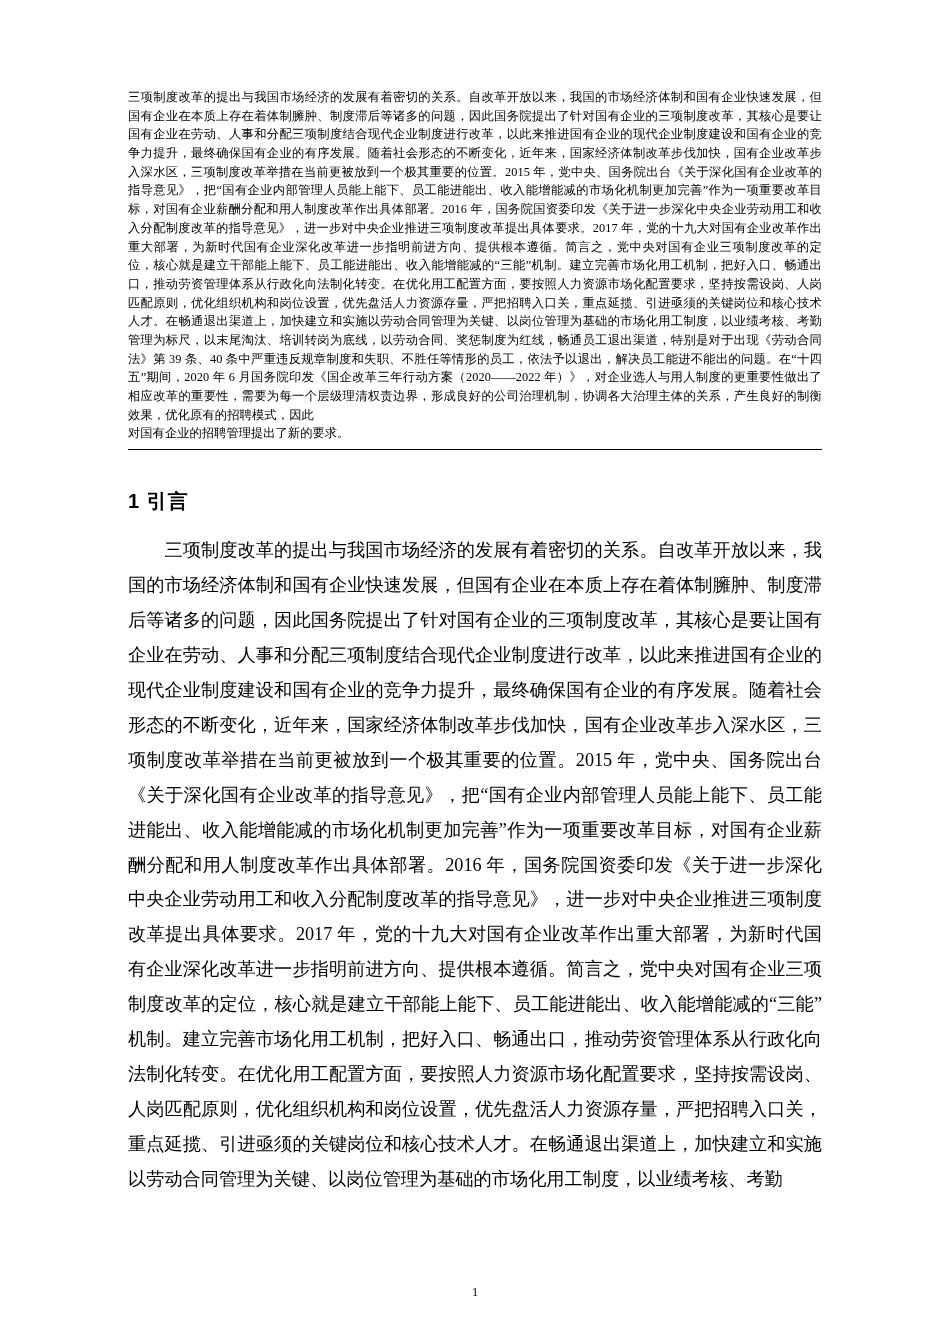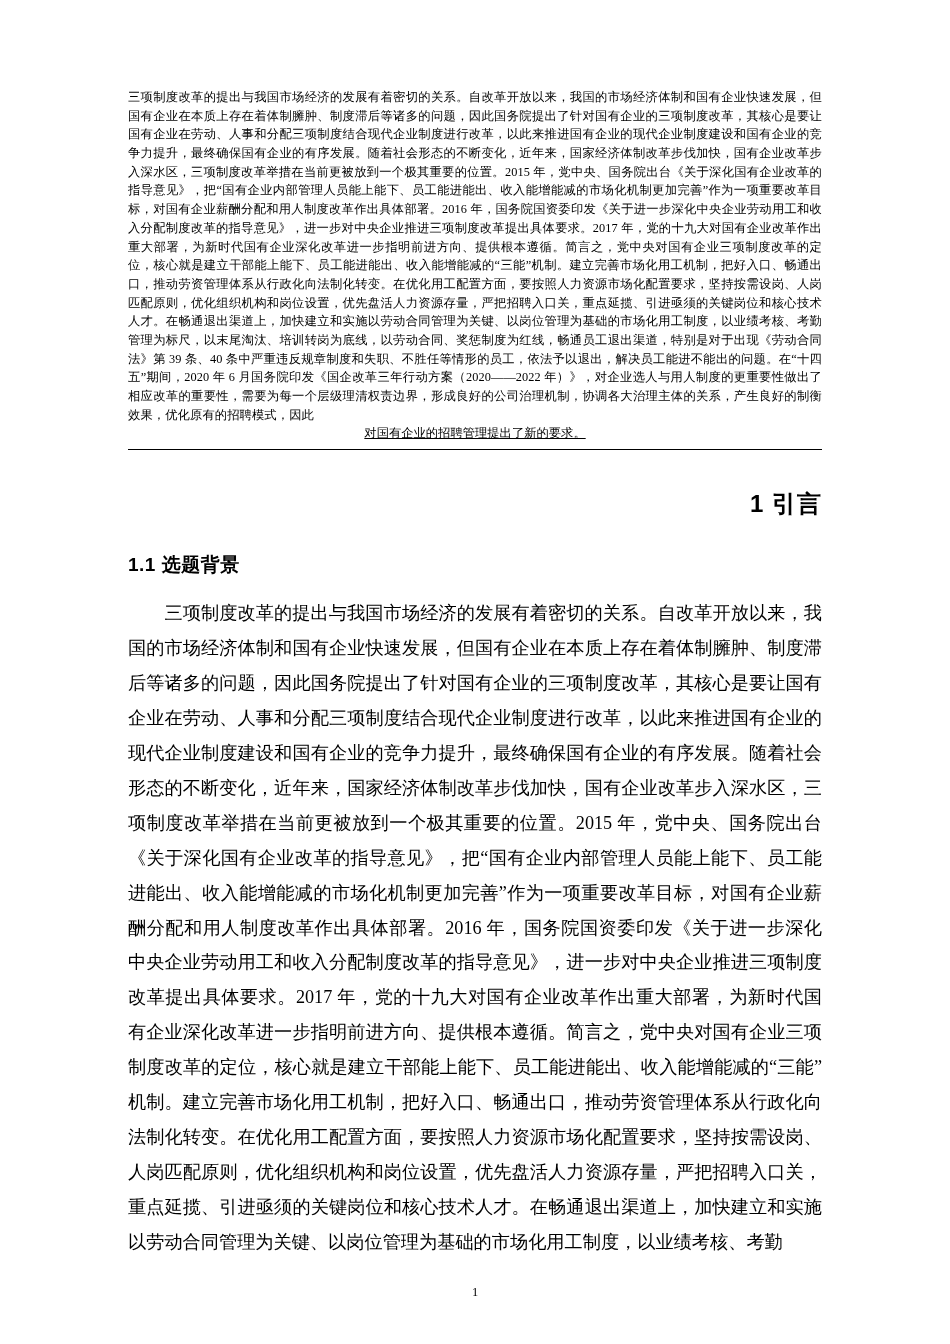--- a/index.html
+++ b/index.html
@@ -35,32 +35,29 @@
     line-height: 1.52;
     text-align: justify;
     text-justify: inter-ideograph;
     text-indent: 0;
     margin: 0;
     letter-spacing: 0.1px;
   }
   .abstract-tail {
     font-size: 12.3px;
     line-height: 1.52;
-    text-align: center;
     margin: 0;
-    text-decoration: underline;
   }
   
   h1.doc-h1 {
     font-family: "Liberation Sans", "DejaVu Sans", sans-serif;
-    font-size: 24px;
+    font-size: 20px;
     font-weight: 700;
     margin: 38px 0 0 0;
     letter-spacing: 1px;
-    text-align: right;
   }
   h2.doc-h2 {
     font-family: "Liberation Sans", "DejaVu Sans", sans-serif;
     font-size: 19px;
     font-weight: 700;
     margin: 32px 0 0 0;
     letter-spacing: 0.5px;
   }
   
   .body-para {
@@ -87,19 +84,18 @@
 
 <div class="page">
 
   <div class="abstract-block">
     <p class="abstract-para">三项制度改革的提出与我国市场经济的发展有着密切的关系。自改革开放以来，我国的市场经济体制和国有企业快速发展，但国有企业在本质上存在着体制臃肿、制度滞后等诸多的问题，因此国务院提出了针对国有企业的三项制度改革，其核心是要让国有企业在劳动、人事和分配三项制度结合现代企业制度进行改革，以此来推进国有企业的现代企业制度建设和国有企业的竞争力提升，最终确保国有企业的有序发展。随着社会形态的不断变化，近年来，国家经济体制改革步伐加快，国有企业改革步入深水区，三项制度改革举措在当前更被放到一个极其重要的位置。2015 年，党中央、国务院出台《关于深化国有企业改革的指导意见》，把“国有企业内部管理人员能上能下、员工能进能出、收入能增能减的市场化机制更加完善”作为一项重要改革目标，对国有企业薪酬分配和用人制度改革作出具体部署。2016 年，国务院国资委印发《关于进一步深化中央企业劳动用工和收入分配制度改革的指导意见》，进一步对中央企业推进三项制度改革提出具体要求。2017 年，党的十九大对国有企业改革作出重大部署，为新时代国有企业深化改革进一步指明前进方向、提供根本遵循。简言之，党中央对国有企业三项制度改革的定位，核心就是建立干部能上能下、员工能进能出、收入能增能减的“三能”机制。建立完善市场化用工机制，把好入口、畅通出口，推动劳资管理体系从行政化向法制化转变。在优化用工配置方面，要按照人力资源市场化配置要求，坚持按需设岗、人岗匹配原则，优化组织机构和岗位设置，优先盘活人力资源存量，严把招聘入口关，重点延揽、引进亟须的关键岗位和核心技术人才。在畅通退出渠道上，加快建立和实施以劳动合同管理为关键、以岗位管理为基础的市场化用工制度，以业绩考核、考勤管理为标尺，以末尾淘汰、培训转岗为底线，以劳动合同、奖惩制度为红线，畅通员工退出渠道，特别是对于出现《劳动合同法》第 39 条、40 条中严重违反规章制度和失职、不胜任等情形的员工，依法予以退出，解决员工能进不能出的问题。在“十四五”期间，2020 年 6 月国务院印发《国企改革三年行动方案（2020——2022 年）》，对企业选人与用人制度的更重要性做出了相应改革的重要性，需要为每一个层级理清权责边界，形成良好的公司治理机制，协调各大治理主体的关系，产生良好的制衡效果，优化原有的招聘模式，因此</p>
     <p class="abstract-tail">对国有企业的招聘管理提出了新的要求。</p>
   </div>
 
   <h1 class="doc-h1">1 引言</h1>
 
-  <h2 class="doc-h2">1.1 选题背景</h2>
 
   <p class="body-para">三项制度改革的提出与我国市场经济的发展有着密切的关系。自改革开放以来，我国的市场经济体制和国有企业快速发展，但国有企业在本质上存在着体制臃肿、制度滞后等诸多的问题，因此国务院提出了针对国有企业的三项制度改革，其核心是要让国有企业在劳动、人事和分配三项制度结合现代企业制度进行改革，以此来推进国有企业的现代企业制度建设和国有企业的竞争力提升，最终确保国有企业的有序发展。随着社会形态的不断变化，近年来，国家经济体制改革步伐加快，国有企业改革步入深水区，三项制度改革举措在当前更被放到一个极其重要的位置。2015 年，党中央、国务院出台《关于深化国有企业改革的指导意见》，把“国有企业内部管理人员能上能下、员工能进能出、收入能增能减的市场化机制更加完善”作为一项重要改革目标，对国有企业薪酬分配和用人制度改革作出具体部署。2016 年，国务院国资委印发《关于进一步深化中央企业劳动用工和收入分配制度改革的指导意见》，进一步对中央企业推进三项制度改革提出具体要求。2017 年，党的十九大对国有企业改革作出重大部署，为新时代国有企业深化改革进一步指明前进方向、提供根本遵循。简言之，党中央对国有企业三项制度改革的定位，核心就是建立干部能上能下、员工能进能出、收入能增能减的“三能”机制。建立完善市场化用工机制，把好入口、畅通出口，推动劳资管理体系从行政化向法制化转变。在优化用工配置方面，要按照人力资源市场化配置要求，坚持按需设岗、人岗匹配原则，优化组织机构和岗位设置，优先盘活人力资源存量，严把招聘入口关，重点延揽、引进亟须的关键岗位和核心技术人才。在畅通退出渠道上，加快建立和实施以劳动合同管理为关键、以岗位管理为基础的市场化用工制度，以业绩考核、考勤</p>
 
   <div class="page-number">1</div>
 
 </div>
 
 </body></html>

